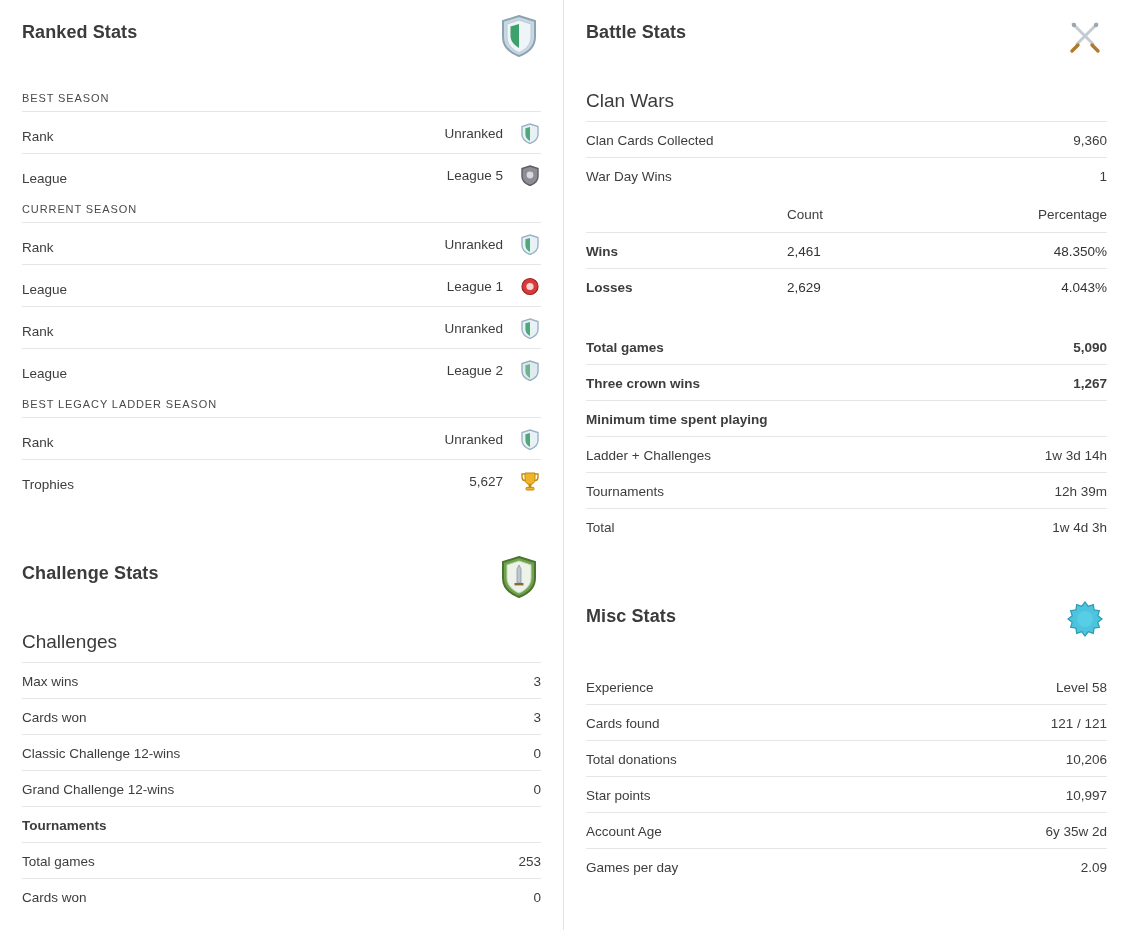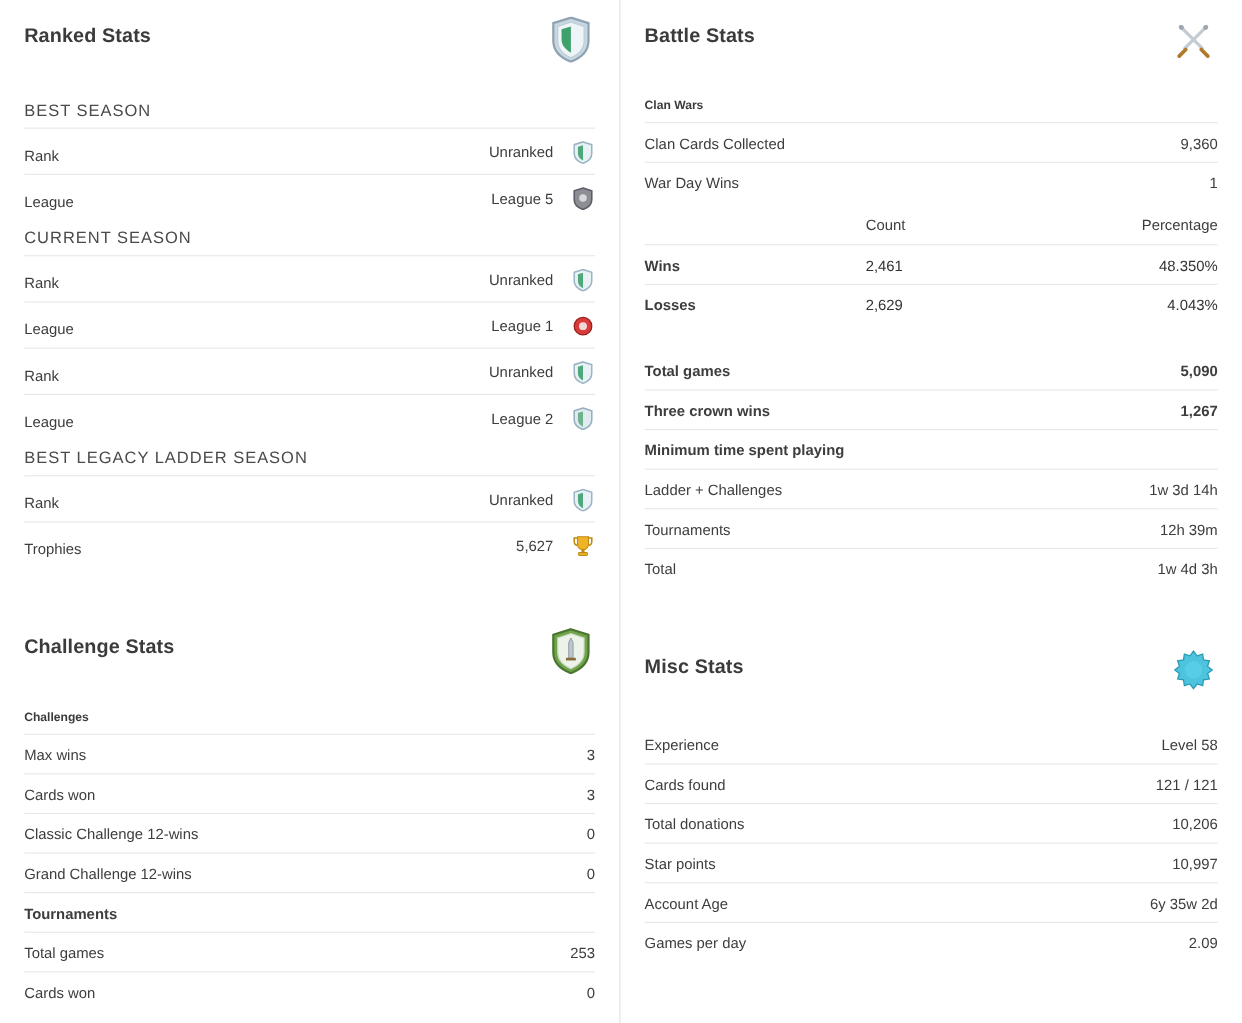--- a/index.html
+++ b/index.html
@@ -46,29 +46,29 @@
   }
   .panel-icon {
     width: 44px;
     height: 44px;
     margin-top: -8px;
     display: flex;
     align-items: center;
     justify-content: center;
   }
   .section-label {
-    font-size: 15px;
+    font-size: 11px;
     letter-spacing: 0.9px;
     color: #4a4a4a;
     padding: 8px 0 7px 0;
     text-transform: uppercase;
   }
   .sub-head {
-    font-size: 11px;
-    font-weight: bold;
+    font-size: 19px;
+    font-weight: normal;
     color: #3b3b3b;
     padding: 6px 0 9px 0;
   }
   .row {
     display: flex;
     align-items: flex-end;
     justify-content: space-between;
     border-top: 1px solid #e6e6e6;
     padding: 10px 0 9px 0;
     font-size: 13.5px;

